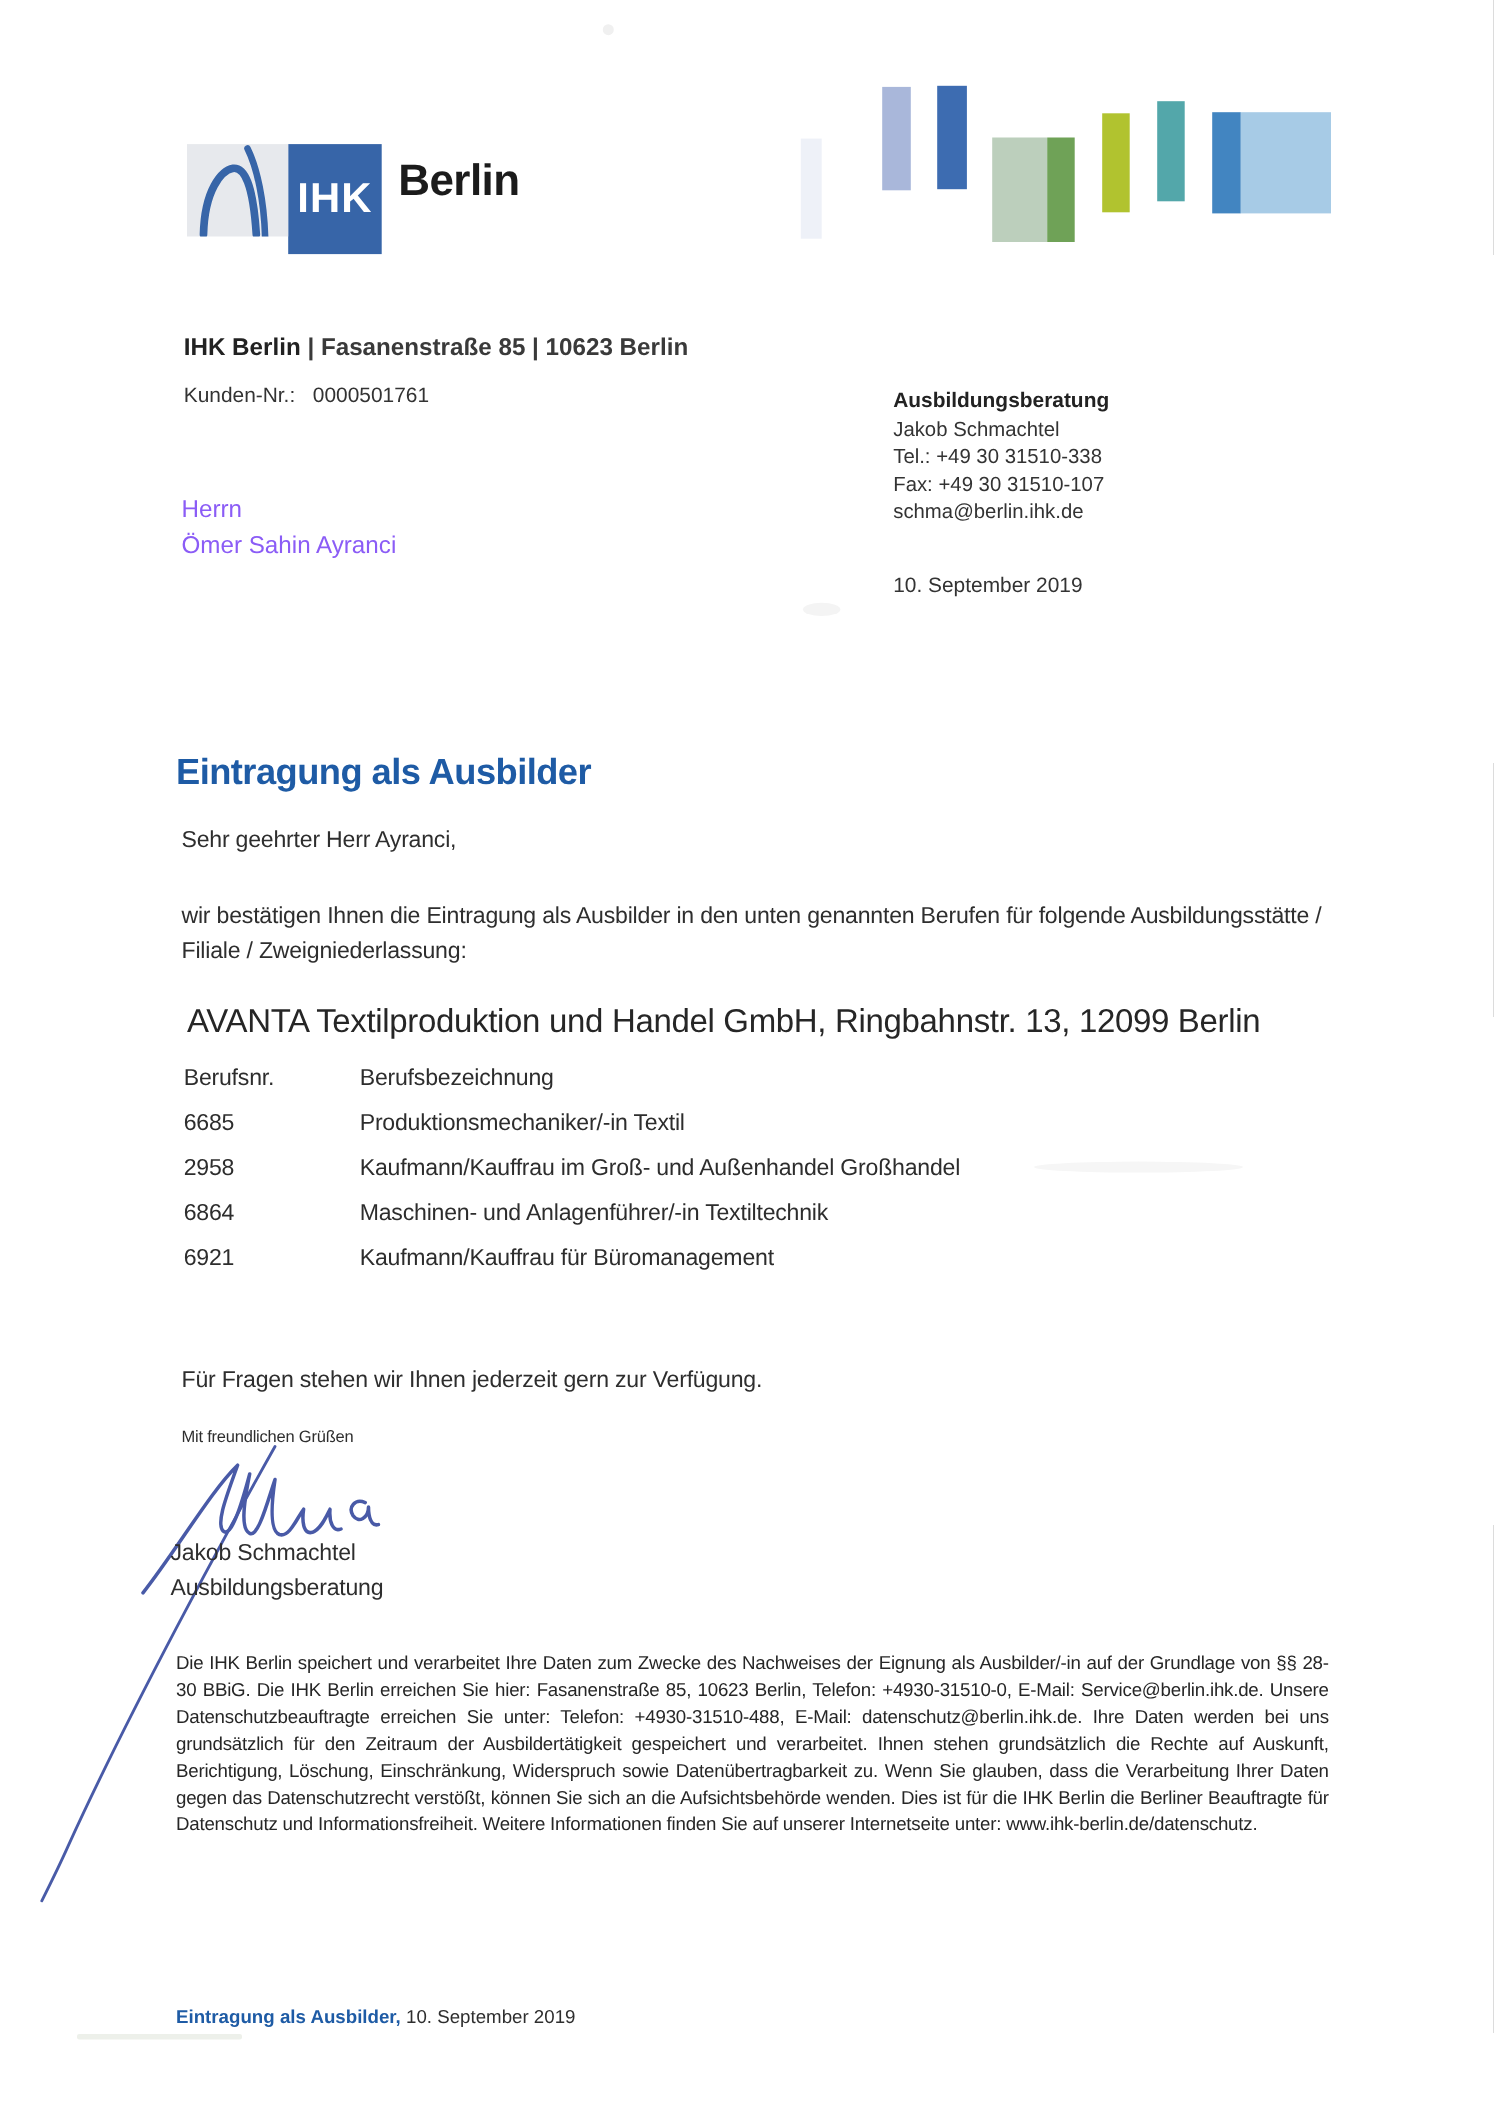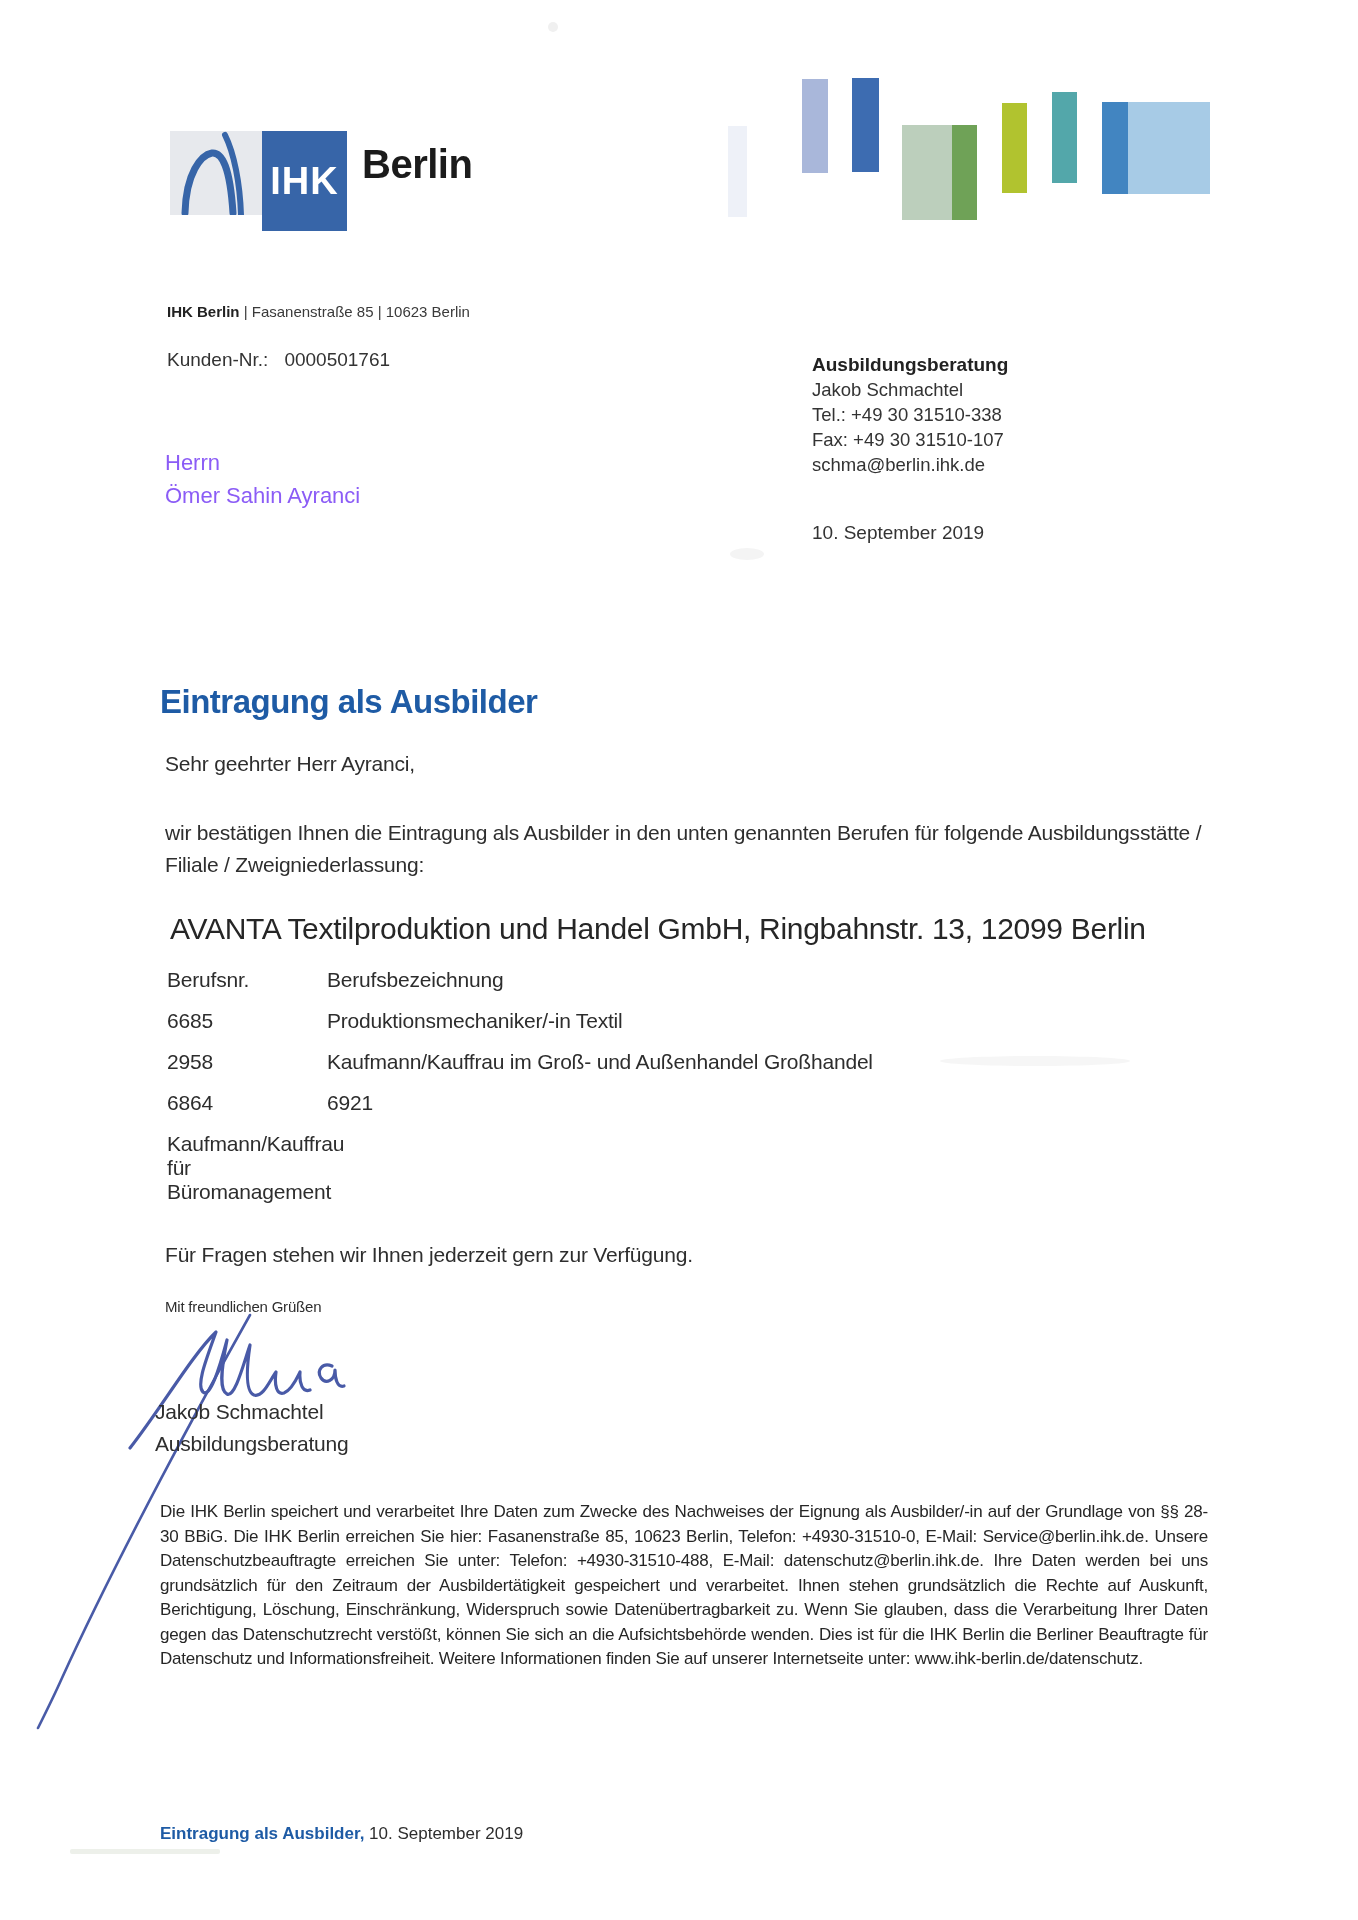--- a/index.html
+++ b/index.html
@@ -11,21 +11,21 @@
   .abs{position:absolute;}
   
   .logo-box{position:absolute;left:170px;top:131px;width:177px;height:84px;display:flex;}
   .logo-left{width:92px;height:84px;background:#e7e9ed;position:relative;}
   .logo-right{width:85px;height:100px;background:#3765a8;display:flex;align-items:center;justify-content:center;}
   .logo-right span{color:#ffffff;font-size:38px;font-weight:700;letter-spacing:1px;}
   .logo-city{position:absolute;left:362px;top:142px;font-size:40px;font-weight:700;color:#1b1b1b;letter-spacing:-0.5px;}
   
   .bar{position:absolute;}
   
-  .sender{left:167px;top:303px;font-size:15px;color:#3a3a3a;}
+  .sender{left:167px;top:303px;font-size:22px;color:#3a3a3a;font-weight:bold;}
   .sender b{color:#222;}
   .kunden{left:167px;top:349px;font-size:19px;color:#333;}
   .kunden .num{margin-left:16px;}
   .contact{left:812px;top:352px;font-size:18.5px;line-height:25px;color:#333;}
   .contact .dept{font-weight:700;font-size:19px;color:#222;}
   .recipient{left:165px;top:446px;font-size:22px;line-height:33px;color:#8b5cf6;}
   .date{left:812px;top:522px;font-size:19px;color:#333;}
   .heading{left:160px;top:683px;font-size:33px;font-weight:700;color:#1e5ba5;letter-spacing:-0.5px;}
   .salutation{left:165px;top:752px;font-size:21px;letter-spacing:-0.2px;}
   .intro{left:165px;top:817px;width:1055px;font-size:21px;line-height:32px;letter-spacing:-0.2px;}
@@ -102,20 +102,21 @@
   <div class="abs company">AVANTA Textilproduktion und Handel GmbH, Ringbahnstr. 13, 12099 Berlin</div>
 
   <div class="abs table">
     <div>Berufsnr.</div>
     <div>Berufsbezeichnung</div>
     <div>6685</div>
     <div>Produktionsmechaniker/-in Textil</div>
     <div>2958</div>
     <div>Kaufmann/Kauffrau im Groß- und Außenhandel Großhandel</div>
     <div>6864</div>
+    <div>Maschinen- und Anlagenführer/-in Textiltechnik</div>
     <div>6921</div>
     <div>Kaufmann/Kauffrau für Büromanagement</div>
   </div>
 
   <div class="abs closing">Für Fragen stehen wir Ihnen jederzeit gern zur Verfügung.</div>
   <div class="abs greeting">Mit freundlichen Grüßen</div>
 
   <svg class="abs" style="left:20px;top:1300px;" width="340" height="450" viewBox="0 0 340 450">
     <g fill="none" stroke="#3a4da0" stroke-linecap="round" stroke-linejoin="round" opacity="0.92">
       <path stroke-width="2.6" d="M 230 15 C 185 95, 98 255, 42 378 C 34 396, 25 414, 18 428"></path>

